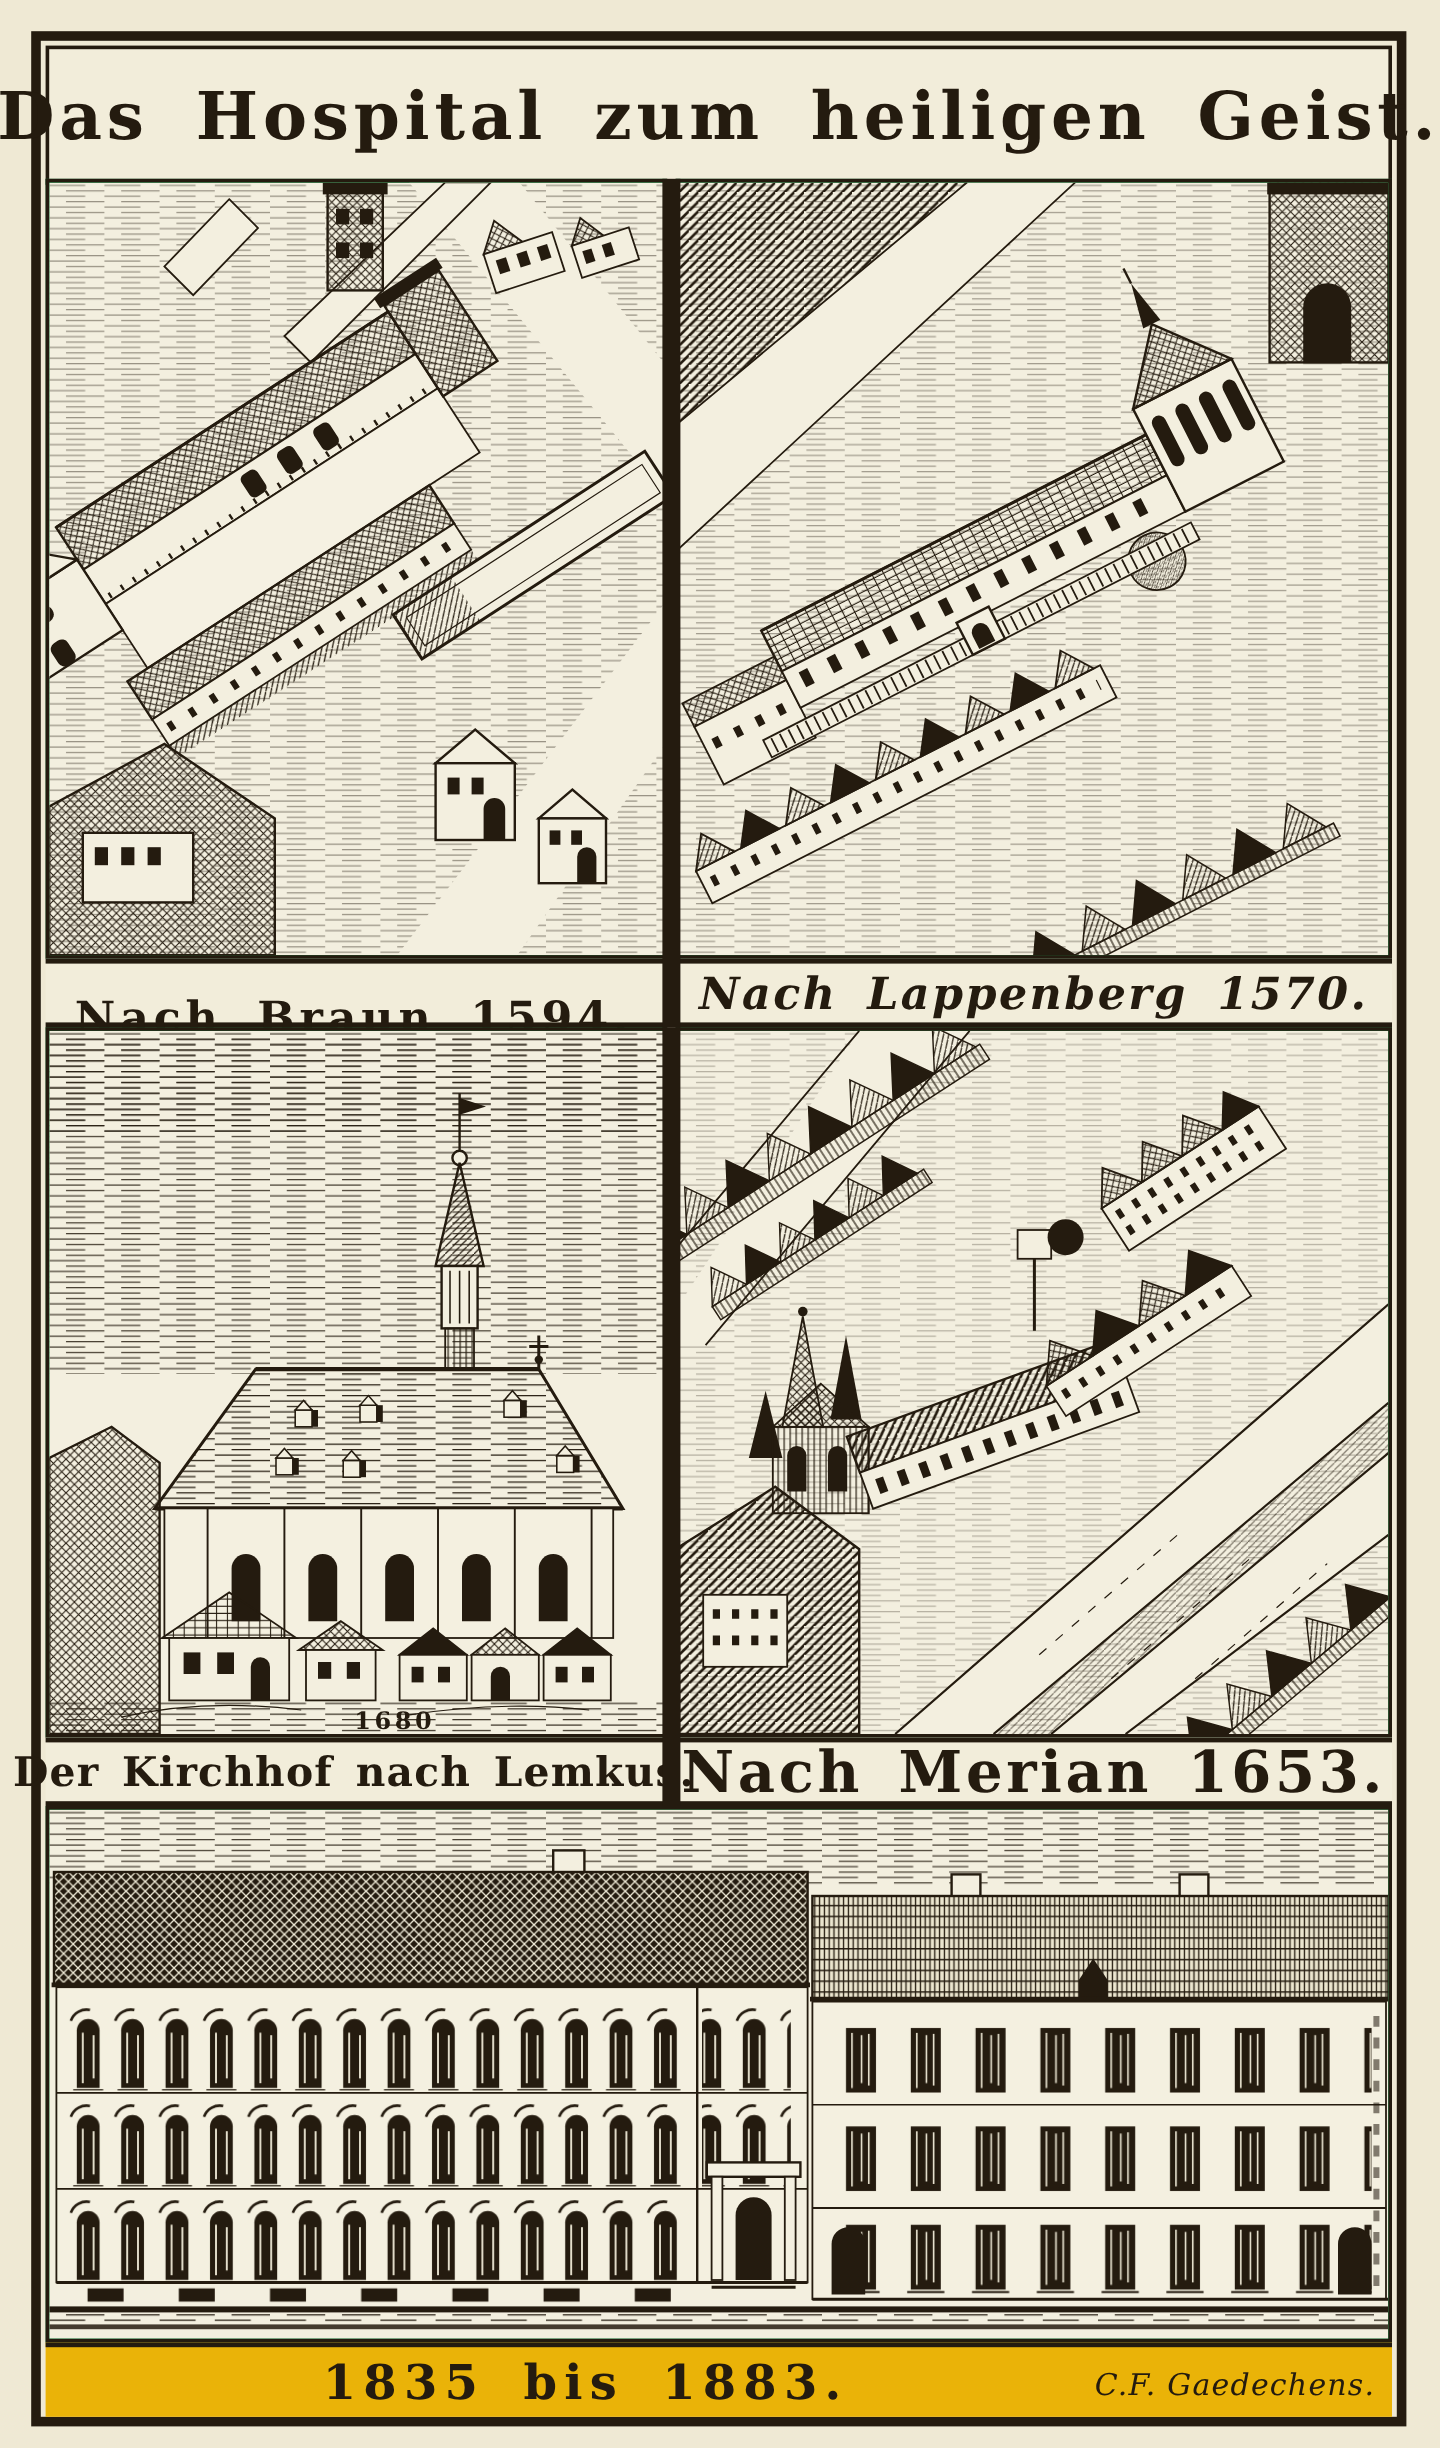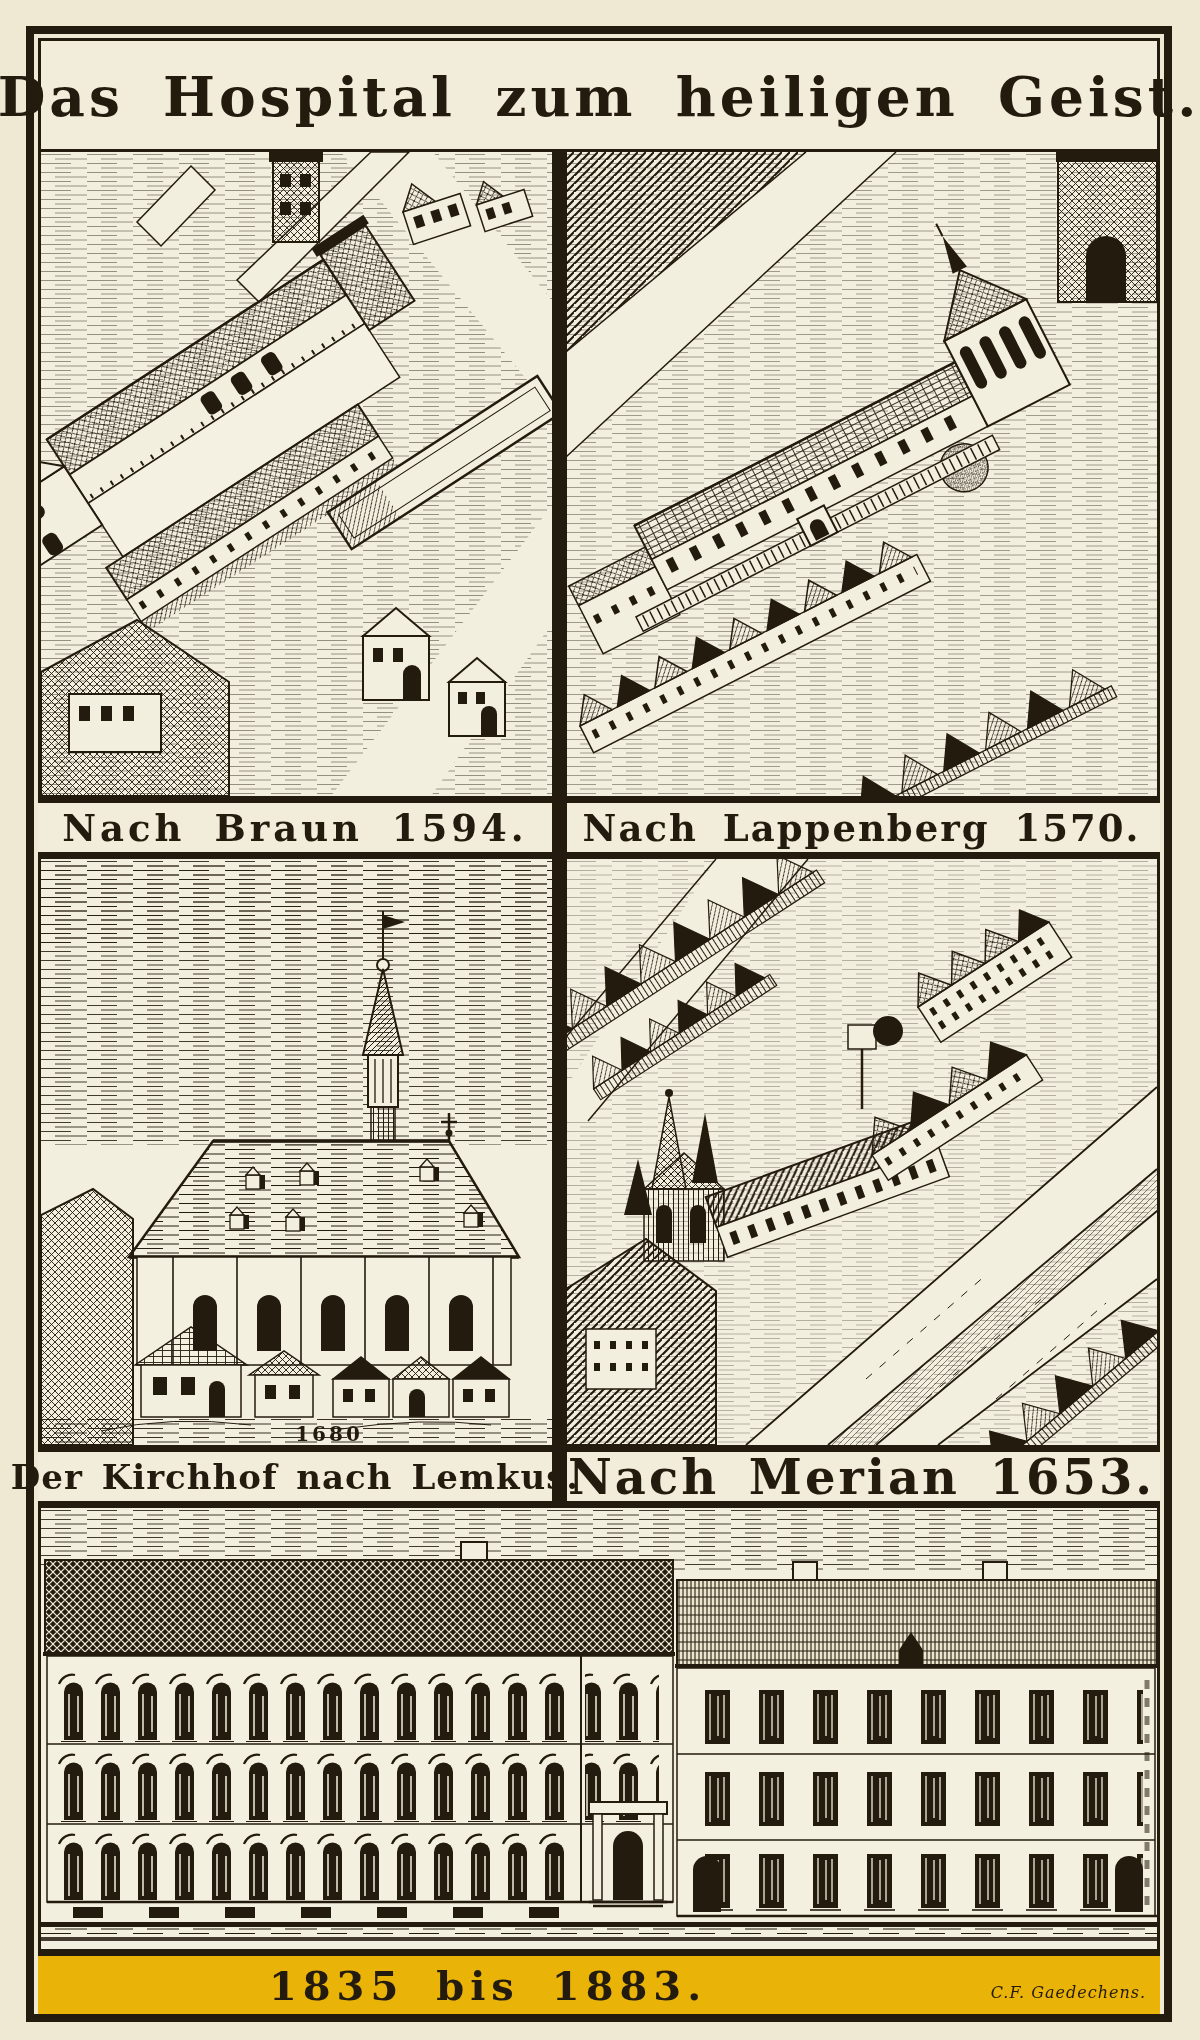--- a/index.html
+++ b/index.html
@@ -39,41 +39,41 @@
   }
   #caps-row1 { top:765px; }
   #caps-row2 { top:1414px; }
   .cap-cell {
     position:absolute; top:0; height:100%;
     display:flex; align-items:center; justify-content:center;
     font-weight:bold; white-space:nowrap;
   }
   .cap-left  { left:0; width:514px; }
   .cap-right { left:525px; width:597px; }
-  .cap-braun      { font-size:37px; letter-spacing:4px; word-spacing:12px; }
-  .cap-lappenberg { font-size:37px; letter-spacing:2px; word-spacing:10px; }
+  .cap-braun      { font-size:37px; letter-spacing:4px; word-spacing:12px;margin-top:20px; }
+  .cap-lappenberg { font-size:37px; letter-spacing:2px; word-spacing:10px;font-style:italic; }
   .cap-lemkus     { font-size:34px; letter-spacing:1px; word-spacing:6px; }
   .cap-merian     { font-size:48px; letter-spacing:3px; word-spacing:10px; }
   .vdiv {
     position:absolute; left:518px; width:15px; background:#241b0f;
   }
   #vdiv1 { top:115px; height:707px; }
   #vdiv2 { top:822px; height:649px; }
   .bottom-cap-band {
     position:absolute; left:4px; top:1918px; width:1122px; height:62px;
     border-top:4px solid #241b0f; background:#eab308;
   }
   .bottom-cap {
     position:absolute; left:0; top:0; width:900px; height:100%;
     display:flex; align-items:center; justify-content:center;
     font-size:40px; font-weight:bold; letter-spacing:6px; word-spacing:12px;
   }
   .signature {
     position:absolute; right:14px; bottom:12px;
-    font-style:italic; font-size:16px; letter-spacing:1px;
+    font-style:italic; font-size:25px; letter-spacing:1px;
   }
 </style>
 </head>
 <body>
 
 <svg width="0" height="0" style="position:absolute" aria-hidden="true">
 <defs>
   <pattern id="ph" width="46" height="9" patternUnits="userSpaceOnUse">
     <path d="M0 2.5H30M14 7H46" stroke="#241b0f" stroke-width="1" fill="none"></path>
   </pattern>

